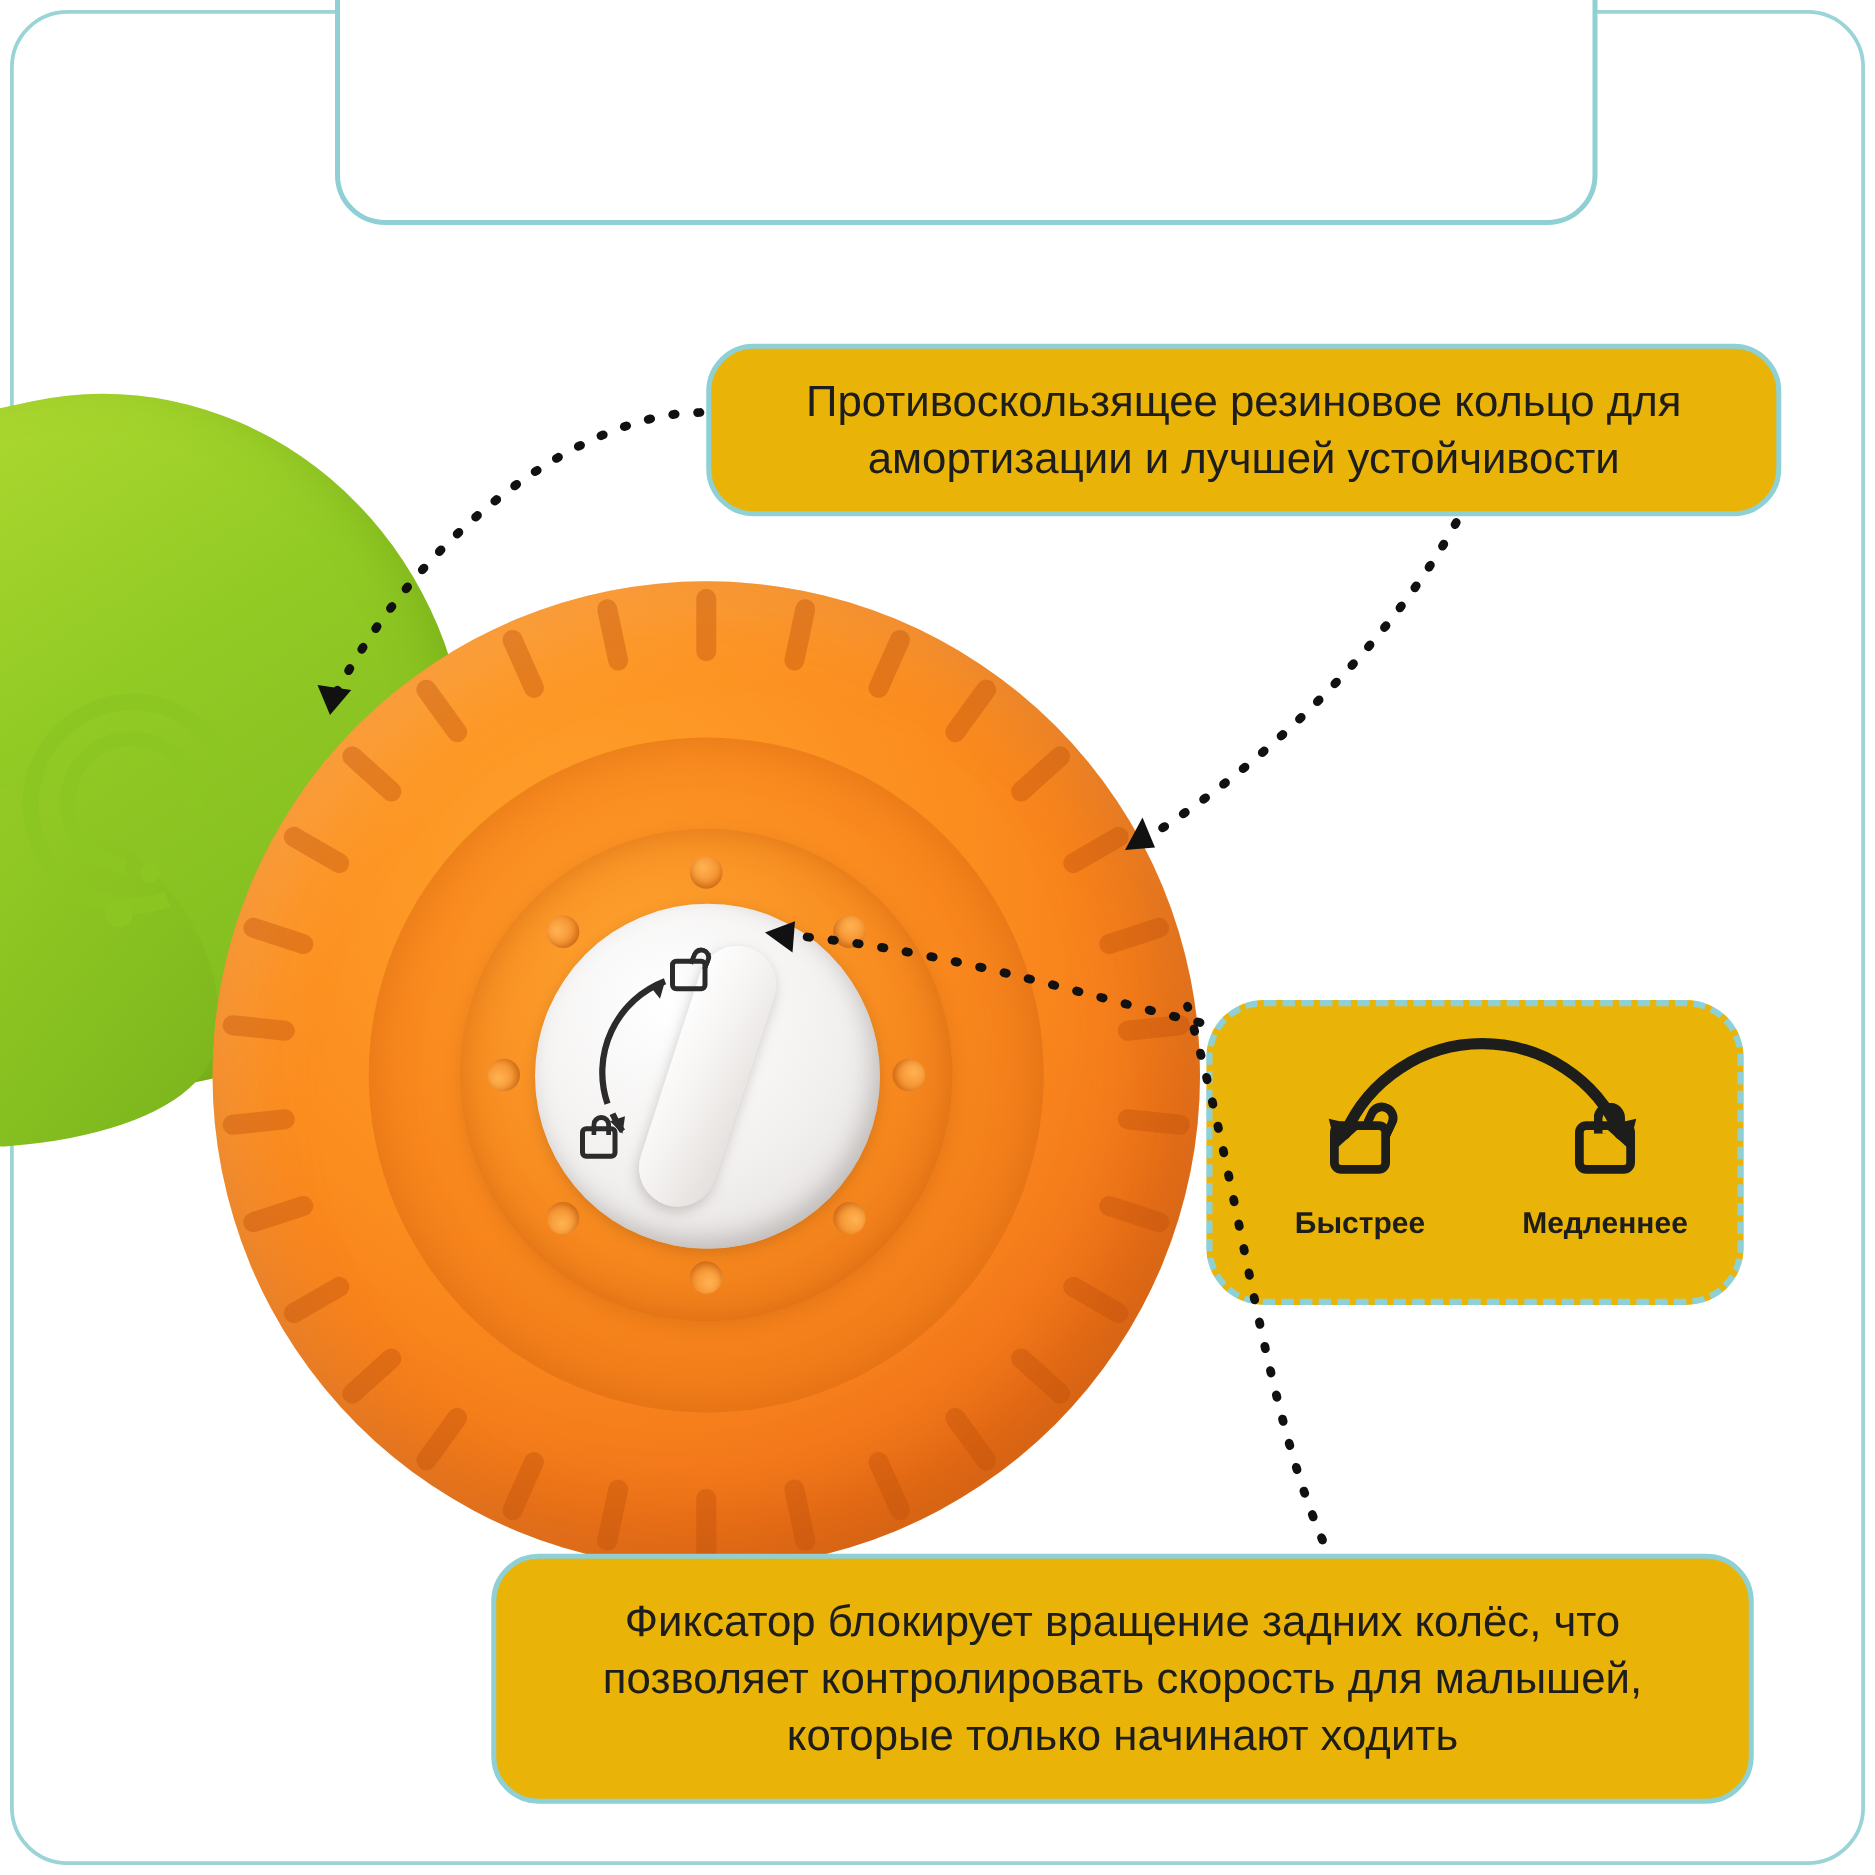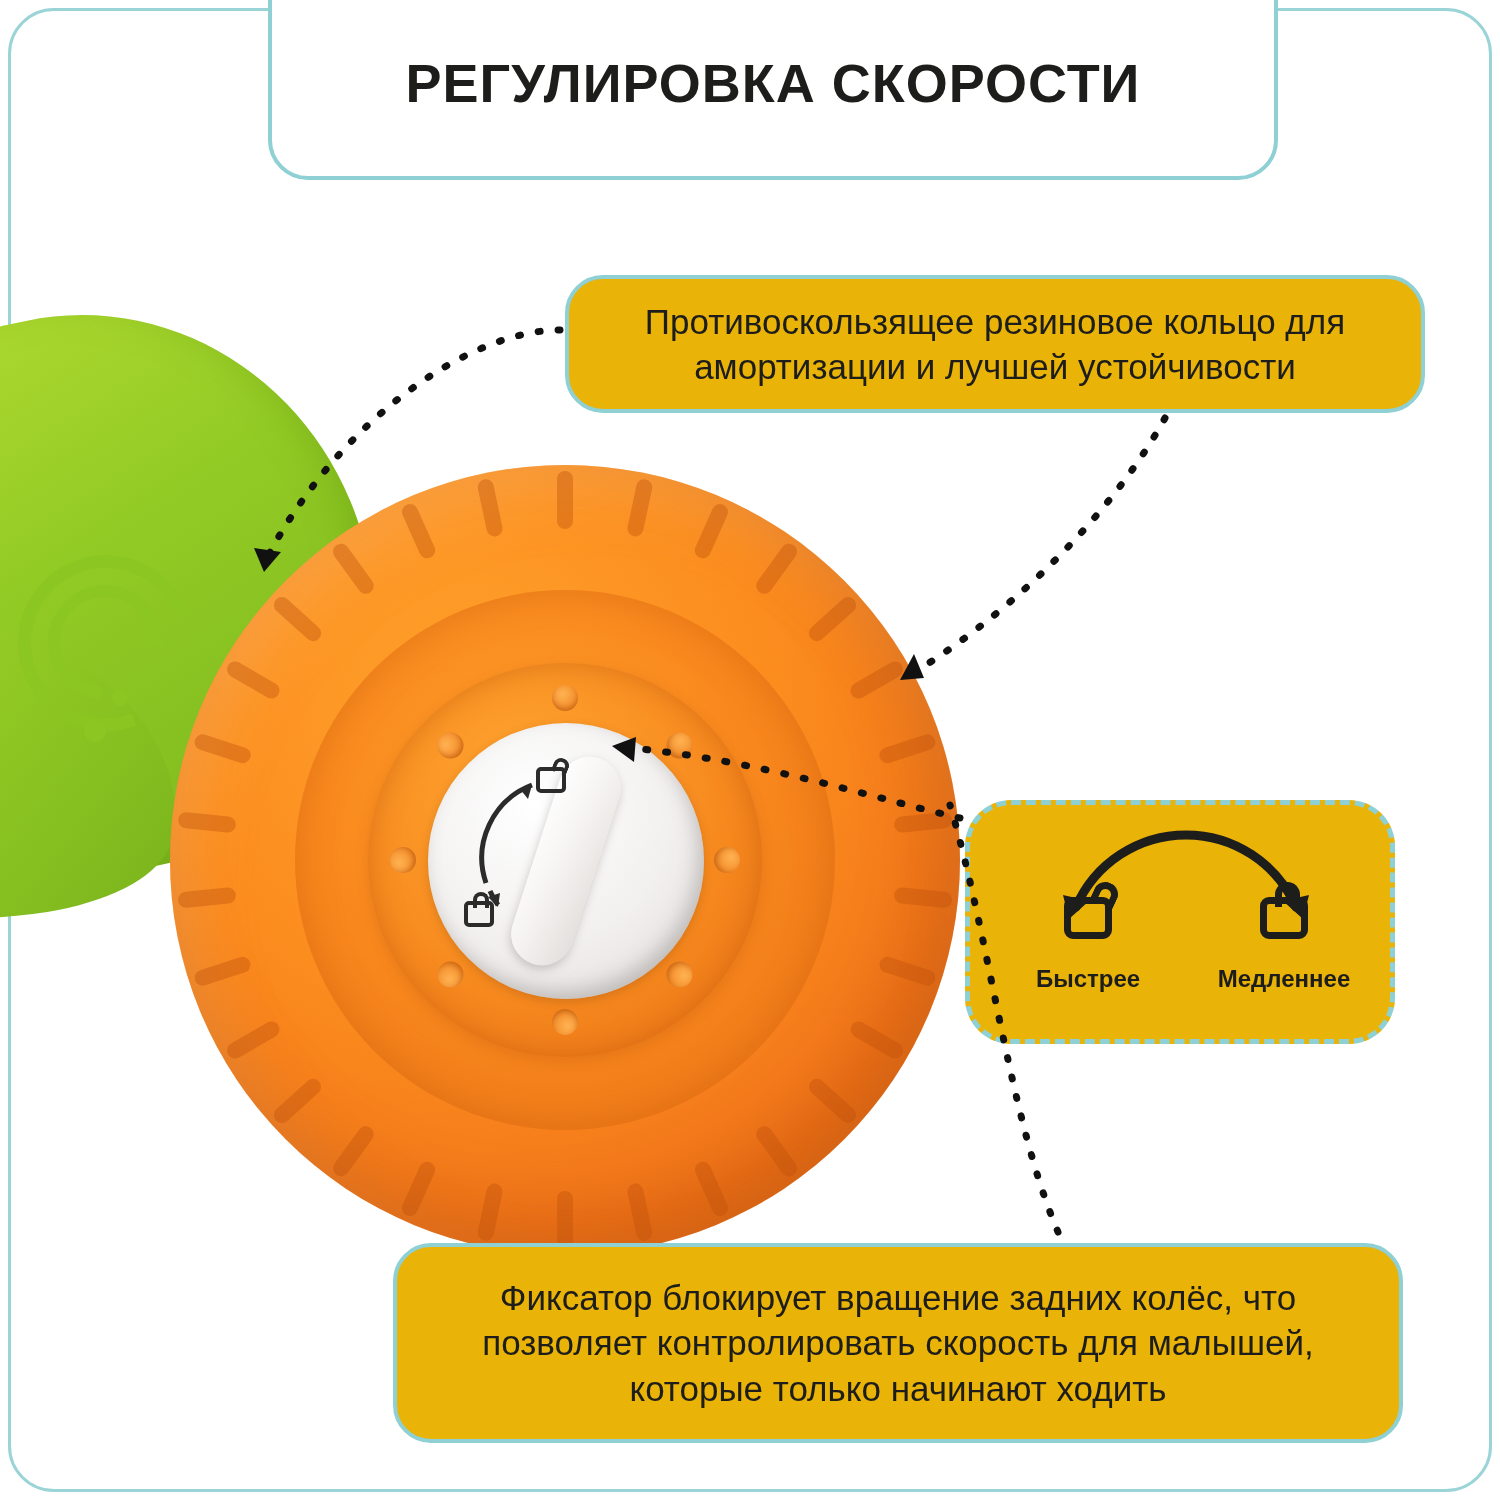--- a/index.html
+++ b/index.html
@@ -396,21 +396,20 @@
           <path d="M62 168 A70 70 0 0 0 70 182" fill="none" stroke="#2b2b2b" stroke-width="5"></path>
           <polygon points="70,184 72,170 60,174" fill="#2b2b2b"></polygon>
         </svg>
         <div class="lock-mini open" style="left:108px; top:44px"></div>
         <div class="lock-mini" style="left:36px; top:178px"></div>
       </div>
     </div>
   </div>
 
   <div class="title-banner"></div>
-  <div class="title-text">РЕГУЛИРОВКА СКОРОСТИ</div>
 
   <div class="callout" id="callout-ring">
     <p>Противоскользящее резиновое кольцо для амортизации и лучшей устойчивости</p>
   </div>
 
   <div class="callout" id="callout-speed">
     <div class="speed-inner">
       <svg width="400" height="120" viewBox="0 0 400 120" style="position:absolute;left:-5px;top:6px">
         <path d="M85 86 A120 120 0 0 1 305 86" fill="none" stroke="#1d1d1b" stroke-width="9" stroke-linecap="round"></path>
         <polygon points="78,98 98,80 72,74" fill="#1d1d1b"></polygon>

